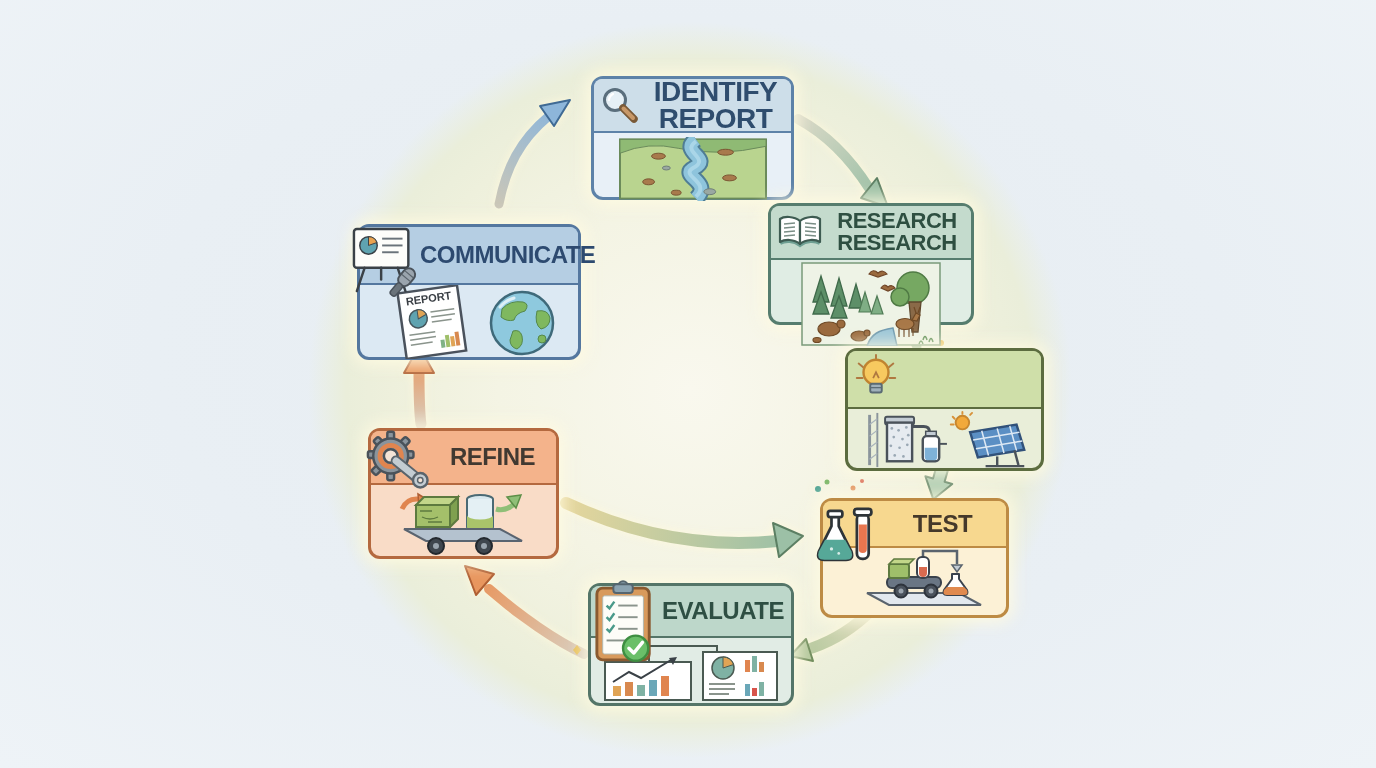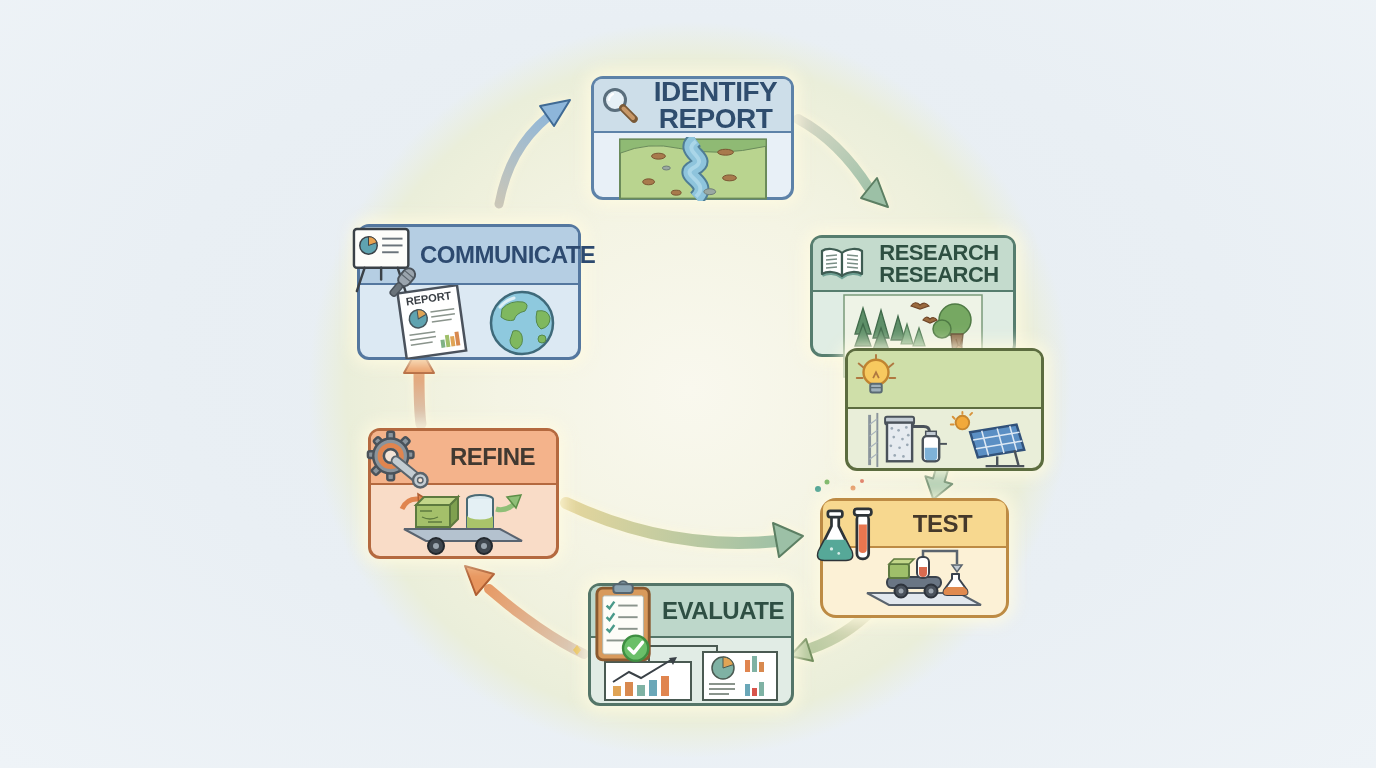--- a/index.html
+++ b/index.html
@@ -136,21 +136,21 @@
       <ellipse cx="40" cy="18" rx="7" ry="3" fill="#a87a4c" stroke="#7a5432"></ellipse>
       <ellipse cx="108" cy="14" rx="8" ry="3" fill="#a87a4c" stroke="#7a5432"></ellipse>
       <ellipse cx="30" cy="44" rx="6" ry="3" fill="#a87a4c" stroke="#7a5432"></ellipse>
       <ellipse cx="112" cy="40" rx="7" ry="3" fill="#a87a4c" stroke="#7a5432"></ellipse>
       <ellipse cx="58" cy="55" rx="5" ry="2.5" fill="#a87a4c" stroke="#7a5432"></ellipse>
       <ellipse cx="92" cy="54" rx="6" ry="3" fill="#9aa8a2" stroke="#6f7e78"></ellipse>
       <ellipse cx="48" cy="30" rx="4" ry="2" fill="#9aa8a2" stroke="#6f7e78"></ellipse>
     </svg>
   </div>
 
-  <div class="step-box" style="--bc:#567d6e;--hdr:#c4dbcd;--body:#e0ede4;--tc:#2e4f41;--hh:52px;left:810px;top:203px;width:200px;height:116px;margin-top:32px;">
+  <div class="step-box" style="--bc:#567d6e;--hdr:#c4dbcd;--body:#e0ede4;--tc:#2e4f41;--hh:52px;left:768px;top:203px;width:200px;height:116px;">
     <div class="step-header">
       <svg class="hdr-icon" width="46" height="34" viewBox="0 0 46 34">
         <path d="M3 28 C8 25 17 25 23 30 C29 25 38 25 43 28" fill="none" stroke="#6fa093" stroke-width="4"></path>
         <path d="M23 6 C17 1 7 1 3 4 L3 27 C8 24 17 24 23 29 Z" fill="#ffffff" stroke="#3e5c52" stroke-width="2.2" stroke-linejoin="round"></path>
         <path d="M23 6 C29 1 39 1 43 4 L43 27 C38 24 29 24 23 29 Z" fill="#ffffff" stroke="#3e5c52" stroke-width="2.2" stroke-linejoin="round"></path>
         <path d="M7 9 L18 8 M7 13 L18 12 M7 17 L18 16 M7 21 L18 20 M28 8 L39 9 M28 12 L39 13 M28 16 L39 17 M28 20 L39 21" stroke="#7a8e86" stroke-width="1.4"></path>
       </svg>
       <div class="step-title t22">
         <span>RESEARCH</span>
         <span>RESEARCH</span>
@@ -241,21 +241,21 @@
           <line x1="112" y1="4" x2="114" y2="2"></line>
       </g>
       <polygon points="112,22 160,14 168,40 120,48" fill="#5b8fc4" stroke="#31517a" stroke-width="2.5"></polygon>
       <path d="M124,20.5 131,46 M140,18 147,43.5 M153,15.5 160,41 M115,30 163,22 M118,39 166,31" stroke="#dce8f4" stroke-width="1.6" fill="none"></path>
       <line x1="140" y1="47" x2="140" y2="57" stroke="#4a525a" stroke-width="2.5"></line>
       <line x1="158" y1="41" x2="162" y2="56" stroke="#4a525a" stroke-width="2.5"></line>
       <line x1="128" y1="57" x2="168" y2="57" stroke="#4a525a" stroke-width="2.5"></line>
     </svg>
   </div>
 
-  <div class="step-box" style="--bc:#bd8b44;--hdr:#f7d88f;--body:#fcf1d6;--tc:#45392a;--hh:45px;left:820px;top:498px;width:183px;height:114px;border-radius:16px;">
+  <div class="step-box" style="--bc:#bd8b44;--hdr:#f7d88f;--body:#fcf1d6;--tc:#45392a;--hh:45px;left:820px;top:498px;width:183px;height:114px;">
     <div class="step-header" style="padding-left:62px;">
       <div class="step-title t24">
         <span>TEST</span>
       </div>
     </div>
     <svg class="float-icon" style="left:-16px;top:-2px;" width="78" height="78" viewBox="0 0 84 86">
       <path d="M26 18 L26 30 L12 58 Q9 67 18 67 L42 67 Q51 67 48 58 L34 30 L34 18 Z" fill="#ffffff" stroke="#2e3438" stroke-width="3" stroke-linejoin="round"></path>
       <path d="M19 45 L12 58 Q9 67 18 67 L42 67 Q51 67 48 58 L41 45 Z" fill="#56a898"></path>
       <rect x="22" y="13" width="16" height="7" rx="2.5" fill="#ffffff" stroke="#2e3438" stroke-width="3"></rect>
       <circle cx="26" cy="55" r="1.8" fill="#d8ece8"></circle>

